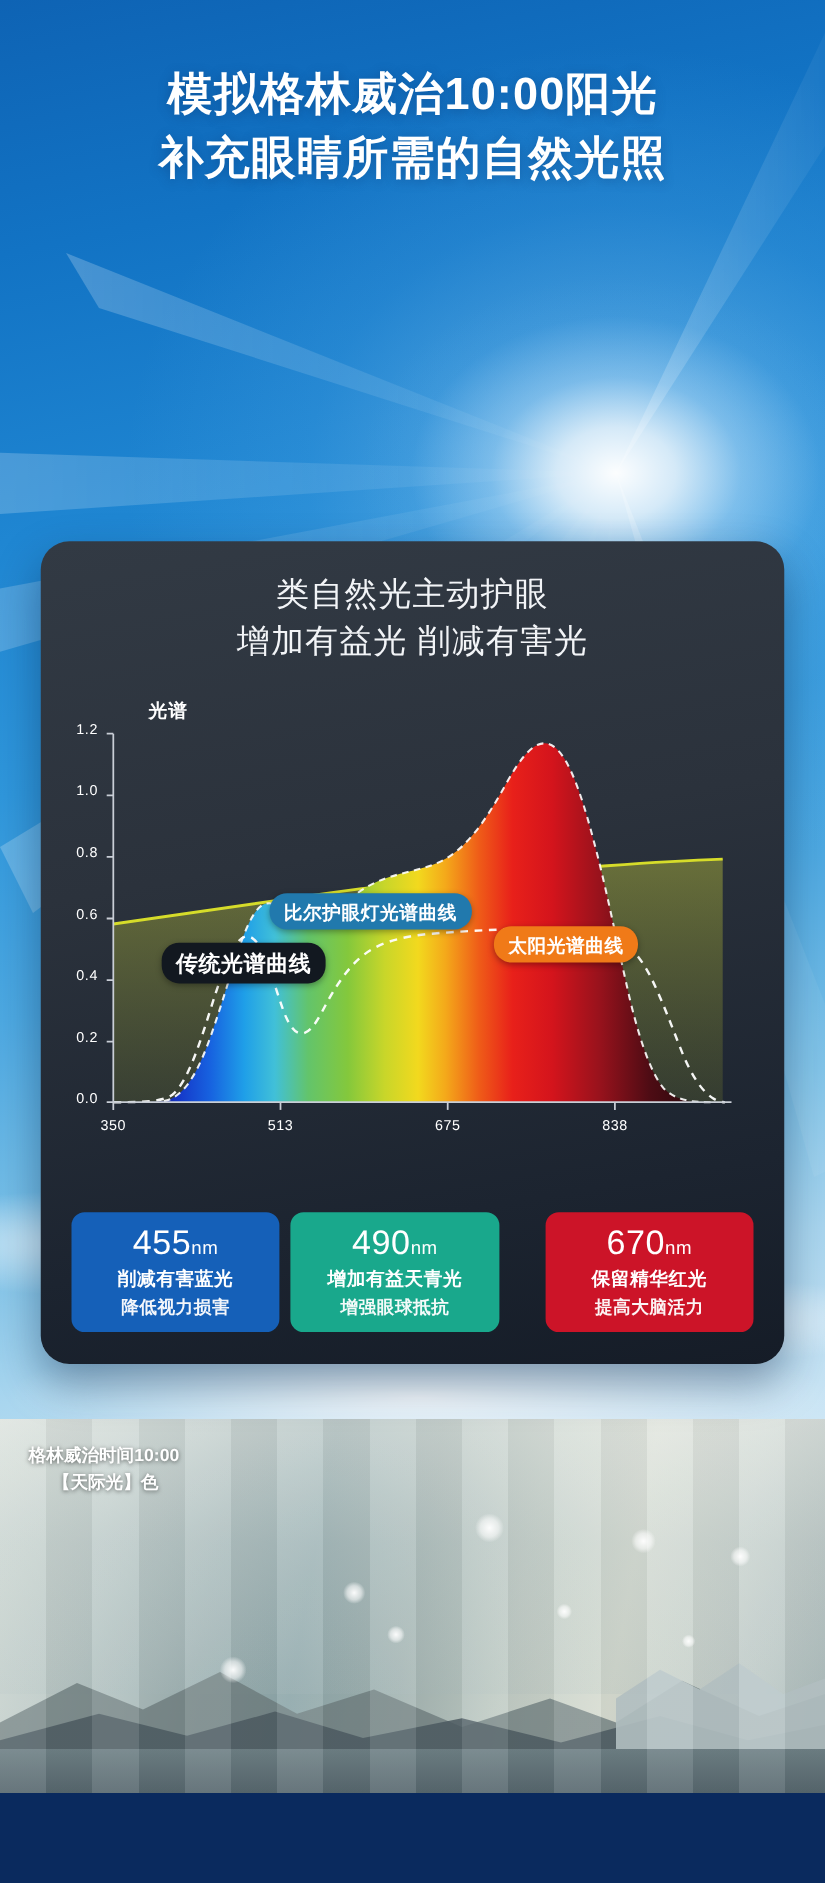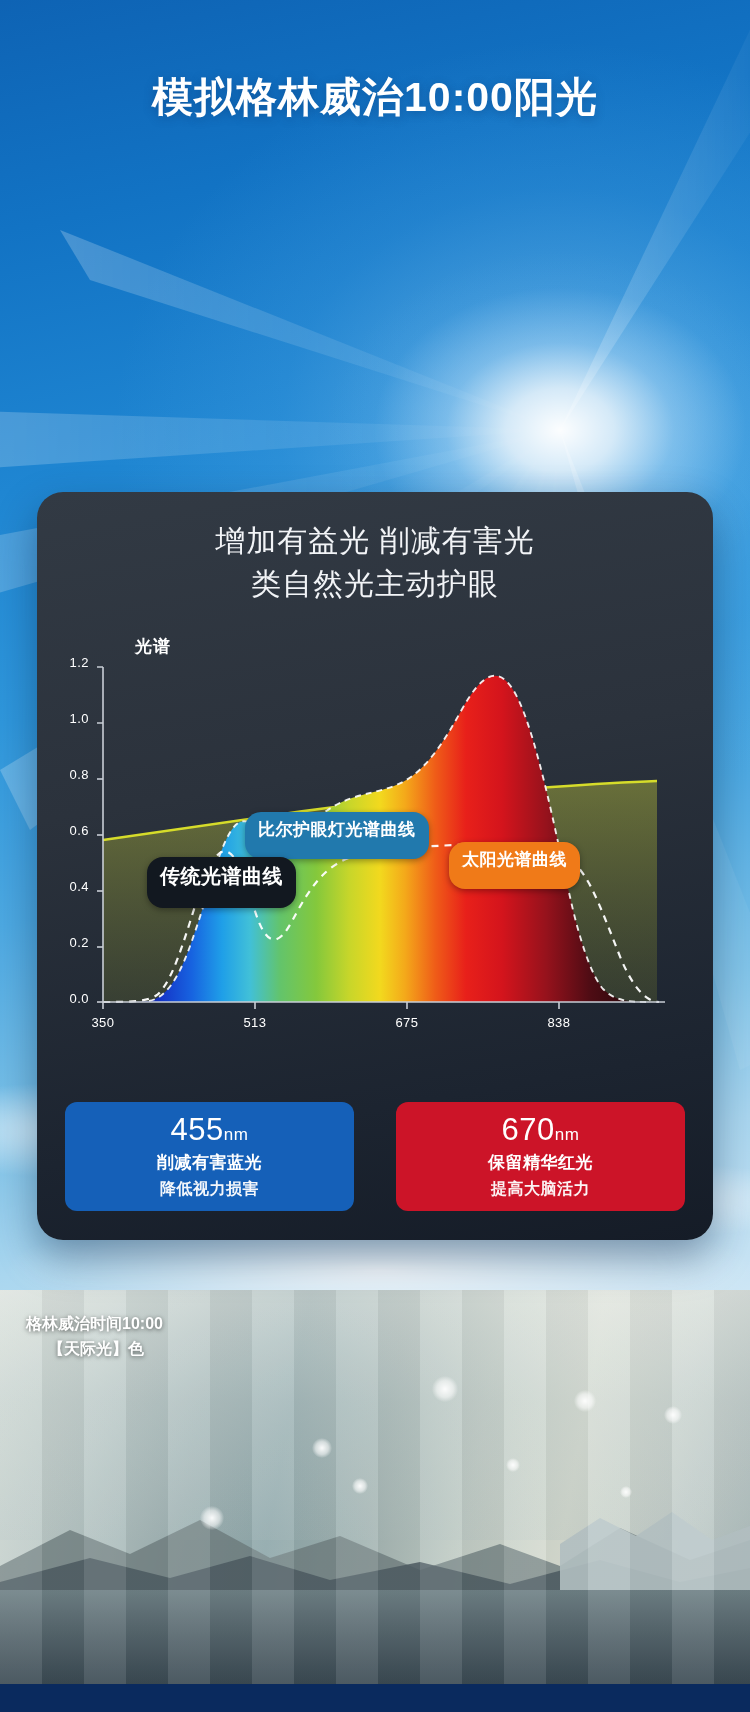--- a/index.html
+++ b/index.html
@@ -28,21 +28,21 @@
   .cloudband {
     position: absolute; left: 0; top: 900px; width: 750px; height: 390px;
     background:
       radial-gradient(ellipse 400px 70px at 120px 230px, rgba(255,255,255,0.75), rgba(255,255,255,0) 70%),
       radial-gradient(ellipse 330px 55px at 620px 300px, rgba(255,255,255,0.65), rgba(255,255,255,0) 70%),
       radial-gradient(ellipse 520px 90px at 380px 370px, rgba(255,255,255,0.85), rgba(255,255,255,0) 72%);
   }
 
   
   .hero-title {
-    position: absolute; left: 0; top: 68px; width: 750px;
+    position: absolute; left: 0; top: 56px; width: 750px;
     text-align: center; color: #ffffff;
     font-size: 41px; line-height: 1.42; font-weight: 700;
     letter-spacing: 1px;
     text-shadow: 0 2px 10px rgba(10,60,120,0.45);
     z-index: 5;
   }
   .hero-title div { white-space: nowrap; }
 
   
   .card {
@@ -60,21 +60,21 @@
   }
   .card-title div { white-space: nowrap; }
 
   
   .chart-wrap { position: relative; width: 676px; height: 430px; margin-top: 24px; }
   .chart-svg { position: absolute; left: 0; top: 0; }
 
   .badge {
     position: absolute; border-radius: 16px; color: #fff;
     font-size: 17px; font-weight: 700; letter-spacing: .5px;
-    padding: 6px 13px 18px; white-space: nowrap; z-index: 4;
+    padding: 6px 13px 4px; white-space: nowrap; z-index: 4;
     box-shadow: 0 2px 6px rgba(0,0,0,0.35);
   }
   .badge-blue   { background: #2179ad; left: 208px; top: 183px; }
   .badge-black  { background: #121820; left: 110px; top: 228px; font-size: 20px; }
   .badge-orange { background: #f07a18; left: 412px; top: 213px; }
 
   .axis-name {
     position: absolute; left: 98px; top: 6px; color: #ffffff;
     font-size: 17px; font-weight: 700; letter-spacing: 1px; z-index: 4;
   }
@@ -95,21 +95,21 @@
     flex: 1; border-radius: 12px; padding: 12px 20px 11px;
     text-align: center; color: #ffffff;
   }
   .spec-nm { font-size: 31px; font-weight: 400; line-height: 1.05; letter-spacing: .5px; }
   .spec-nm .u { font-size: 17px; font-weight: 400; }
   .spec-main { font-size: 17px; font-weight: 700; margin-top: 4px; letter-spacing: .5px; }
   .spec-sub  { font-size: 16px; font-weight: 700; margin-top: 5px; letter-spacing: .5px; opacity: .95; }
 
   
   .photo {
-    position: absolute; left: 0; top: 1290px; width: 750px; height: 394px;
+    position: absolute; left: 0; top: 1290px; width: 750px; height: 340px;
     overflow: hidden;
     background: linear-gradient(100deg,#cfd8d2 0%, #b9c7c5 14%, #9fb2b3 27%, #8ea7aa 38%, #a3b4b2 50%, #c2cdc6 62%, #d8ddd2 74%, #c9d2cd 86%, #aebdbd 100%);
   }
   .photo-stripes {
     position: absolute; inset: 0;
     background: repeating-linear-gradient(90deg,
       rgba(255,255,255,0.09) 0px, rgba(255,255,255,0.09) 42px,
       rgba(0,0,0,0.045) 42px, rgba(0,0,0,0.045) 84px);
   }
   .photo-sky {
@@ -156,27 +156,28 @@
       <polygon points="0,0 -500,-200 -470,-150" fill="url(#rayg)"></polygon>
       <polygon points="0,0 180,640 240,610" fill="url(#rayg)"></polygon>
       <polygon points="0,0 190,-400 230,-360" fill="url(#rayg)"></polygon>
     </g>
   </svg>
 
   <div class="cloudband"></div>
 
   <div class="hero-title">
     <div>模拟格林威治10:00阳光</div>
+    <div>补充眼睛所需的自然光照</div>
   </div>
 
   <div class="card">
 
     <div class="card-title">
+      <div>类自然光主动护眼</div>
       <div>增加有益光 削减有害光</div>
-      <div>类自然光主动护眼</div>
     </div>
 
     <div class="chart-wrap">
 
       <svg class="chart-svg" width="676" height="430" viewBox="0 0 676 430">
         <defs>
 
           <linearGradient id="spec" x1="0" y1="0" x2="1" y2="0">
             <stop offset="0.000" stop-color="#0b0b18"></stop>
             <stop offset="0.055" stop-color="#1a1560"></stop>
@@ -313,20 +314,27 @@
     <div class="specs">
 
       <div class="spec" style="background:#1560b8;">
         <div class="spec-nm">
           <span>455</span><span class="u">nm</span>
         </div>
         <div class="spec-main">削减有害蓝光</div>
         <div class="spec-sub">降低视力损害</div>
       </div>
 
+      <div class="spec" style="background:#19a88c;">
+        <div class="spec-nm">
+          <span>490</span><span class="u">nm</span>
+        </div>
+        <div class="spec-main">增加有益天青光</div>
+        <div class="spec-sub">增强眼球抵抗</div>
+      </div>
 
 
       <div class="spec" style="background:#cc1428;margin-left:32px;">
         <div class="spec-nm">
           <span>670</span><span class="u">nm</span>
         </div>
         <div class="spec-main">保留精华红光</div>
         <div class="spec-sub">提高大脑活力</div>
       </div>
 

